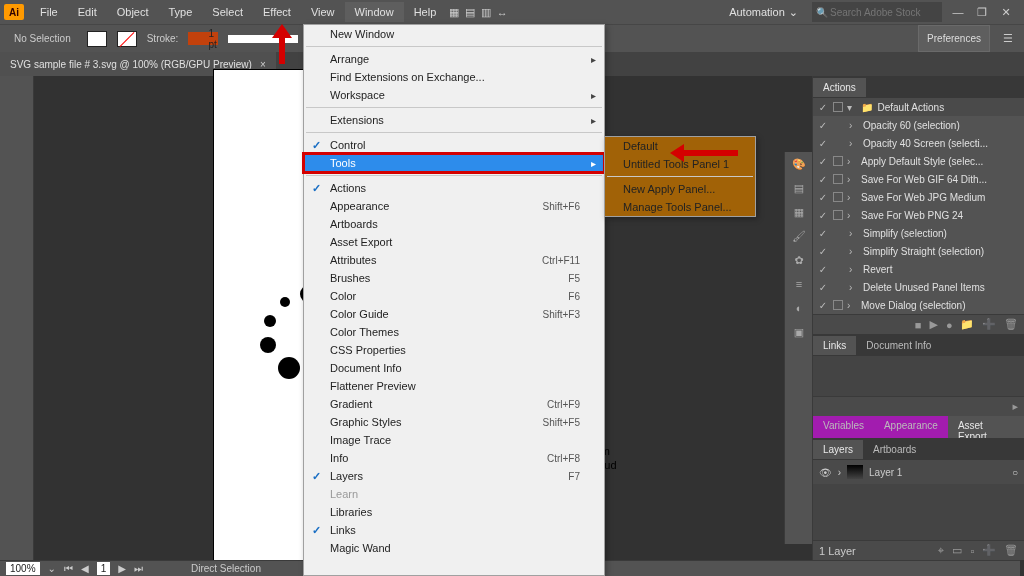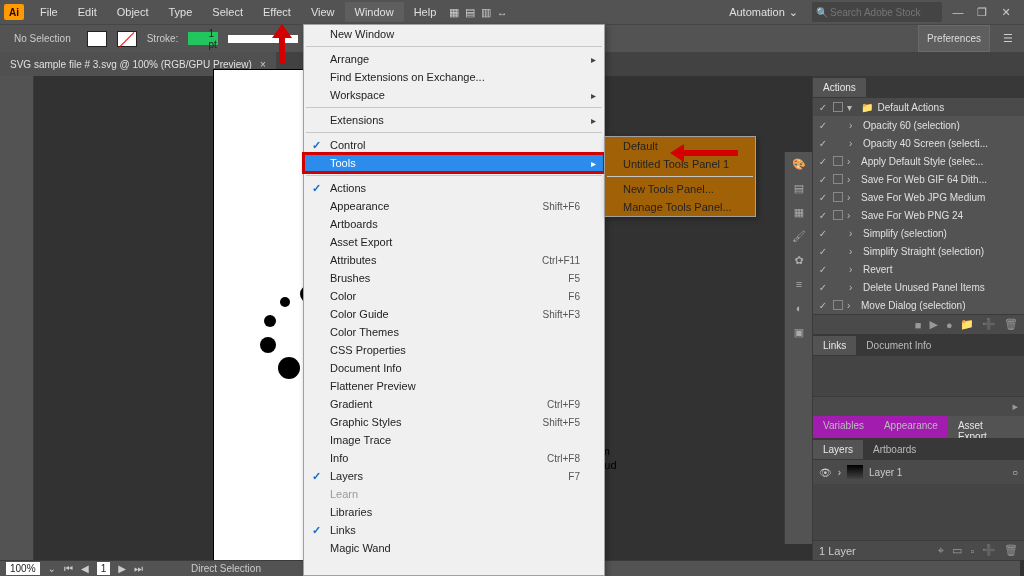--- a/index.html
+++ b/index.html
@@ -133,21 +133,21 @@
     <span class="top-icon">❐</span>
     <span class="top-icon">✕</span>
   </div>
 </div>
 
 <div class="control-bar">
   <span class="select-info">No Selection</span>
   <span class="swatch"></span>
   <span class="swatch none"></span>
   <span>Stroke:</span>
-  <span class="status-in num-in" style="background:#22c55e;padding-left:20px;">1 pt</span>
+  <span class="status-in num-in" style="background:#c2410c;padding-left:20px;">1 pt</span>
   <div class="stroke-bar"></div>
   <div style="flex:1"></div>
   <button class="prefs-btn">Preferences</button>
   <span class="top-icon">☰</span>
 </div>
 
 <div class="tab-bar">
   <div class="doc-tab active">
     <span>SVG sample file # 3.svg @ 100% (RGB/GPU Preview)</span>
     <span class="close">×</span>
@@ -426,21 +426,21 @@
     <div class="dd-item">
       <span>Magic Wand</span>
     </div>
     <div class="dd-item"></div>
   </div>
 
 <div class="submenu" id="tools-submenu">
     <div class="dd-item">Default</div>
     <div class="dd-item">Untitled Tools Panel 1</div>
     <div class="dd-sep"></div>
-    <div class="dd-item">New Tools Panel...</div>
+    <div class="dd-item">New Apply Panel...</div>
     <div class="dd-item">Manage Tools Panel...</div>
   </div>
 
 <div class="arrow arrow-up">
     <div class="head"></div>
     <div class="shaft"></div>
   </div>
 <div class="arrow arrow-left">
     <div class="head"></div>
     <div class="shaft"></div>

